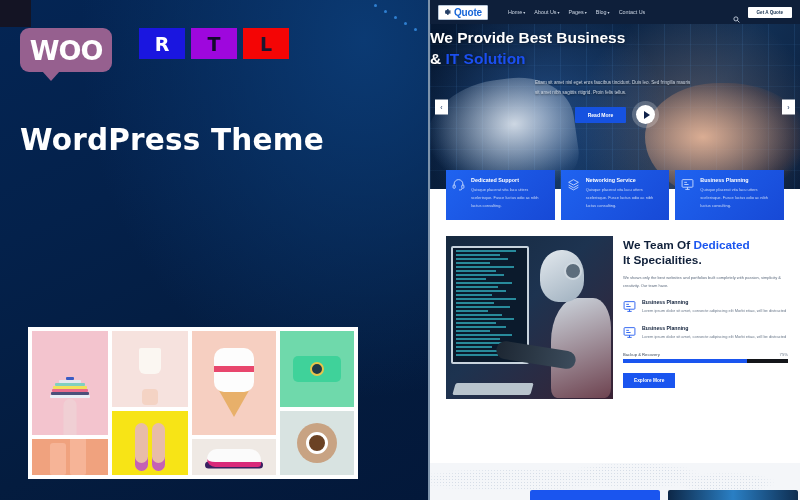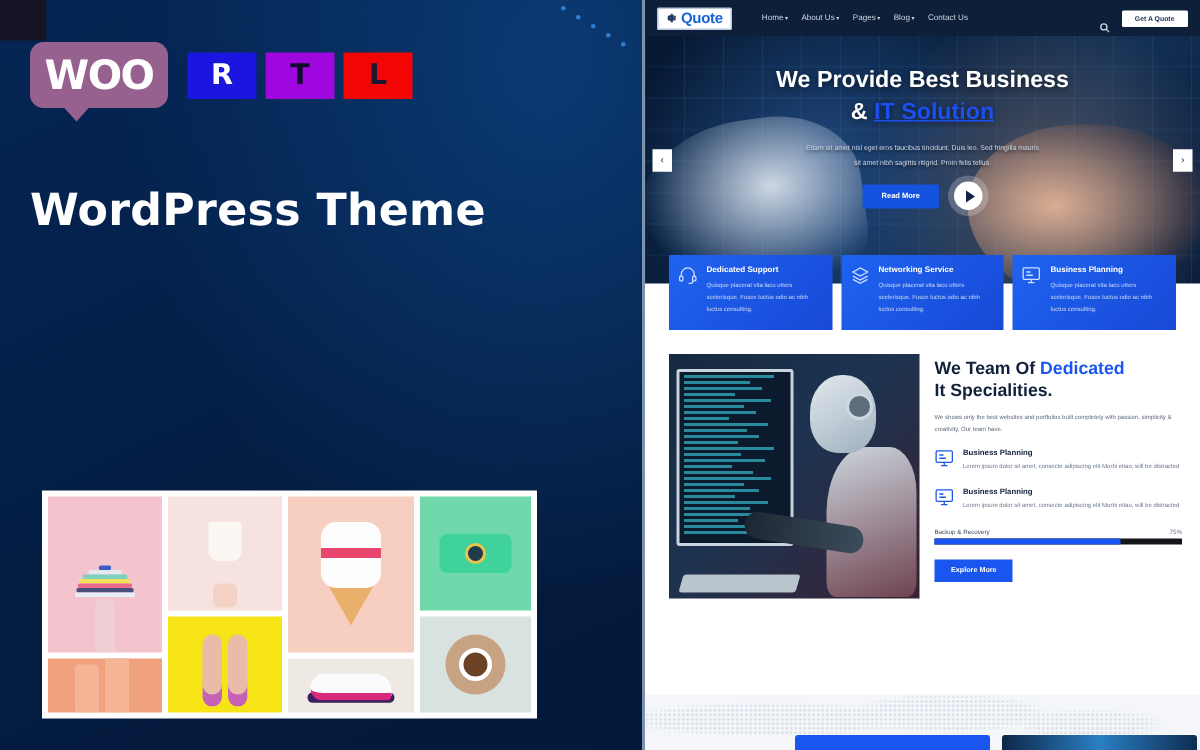--- a/index.html
+++ b/index.html
@@ -22,21 +22,21 @@
     position:absolute; left:0; top:0; width:31px; height:27px;
     background:#141424;
   }
   .dotline { position:absolute; top:0; right:0; width:60px; height:60px; }
   .dotline i {
     position:absolute; width:3px; height:3px; border-radius:50%;
     background:#2f7fd0;
   }
 
   
-  .badges { position:absolute; left:20px; top:28px; display:flex; align-items:center; }
+  .badges { position:absolute; left:20px; top:28px; display:flex; align-items:flex-start; gap:14px; }
   .woo-badge {
     position:relative; width:92px; height:44px; border-radius:9px;
     background:#96608f; display:flex; align-items:center; justify-content:center;
   }
   .woo-badge::after {
     content:""; position:absolute; left:22px; bottom:-9px;
     border-left:9px solid transparent; border-right:9px solid transparent;
     border-top:10px solid #96608f;
   }
   .woo-text {
@@ -167,26 +167,26 @@
     position:absolute; left:-4px; bottom:-6px; width:150px; height:115px;
     background:radial-gradient(ellipse at 60% 40%, rgba(225,232,240,.9), rgba(120,150,185,.15) 62%, transparent 70%);
     transform:rotate(-8deg);
     border-radius:50% 40% 30% 50%;
   }
   .hhand {
     position:absolute; right:-10px; bottom:-14px; width:165px; height:120px;
     background:radial-gradient(ellipse at 35% 45%, rgba(226,178,150,.95), rgba(150,95,72,.25) 60%, transparent 70%);
     border-radius:45% 50% 40% 55%;
   }
-  .hero-txt { position:absolute; left:0; right:0; top:20px; text-align:center; z-index:4; }
+  .hero-txt { position:absolute; left:0; right:0; top:4px; z-index:4; }
   .hero-t1 { color:#fff; font-size:15.5px; font-weight:bold; line-height:1.35;
              text-shadow:0 1px 4px rgba(0,0,0,.5); }
   .hero-t2 { color:#fff; font-size:15.5px; font-weight:bold; line-height:1.35;
              text-shadow:0 1px 4px rgba(0,0,0,.5); }
-  .hero-t2 em { font-style:normal; color:#1b4ff0;text-decoration:underline; }
+  .hero-t2 em { font-style:normal; color:#1b4ff0; }
   .hero-p { color:#cfd9e6; font-size:4.6px; line-height:2.2; margin-top:8px;
             max-width:160px; margin-left:auto; margin-right:auto;
             text-shadow:0 1px 2px rgba(0,0,0,.6); }
   .hero-cta { display:flex; align-items:center; justify-content:center; gap:10px; margin-top:7px; }
   .read-btn { background:#1652e0; color:#fff; font-size:5px; font-weight:bold;
               padding:5px 13px; border-radius:1px; white-space:nowrap; }
   .play-btn { width:19px; height:19px; border-radius:50%; background:#fff;
               display:flex; align-items:center; justify-content:center;
               box-shadow:0 0 0 4px rgba(255,255,255,.22); }
   .play-btn i { display:block; width:0; height:0; margin-left:2px;

